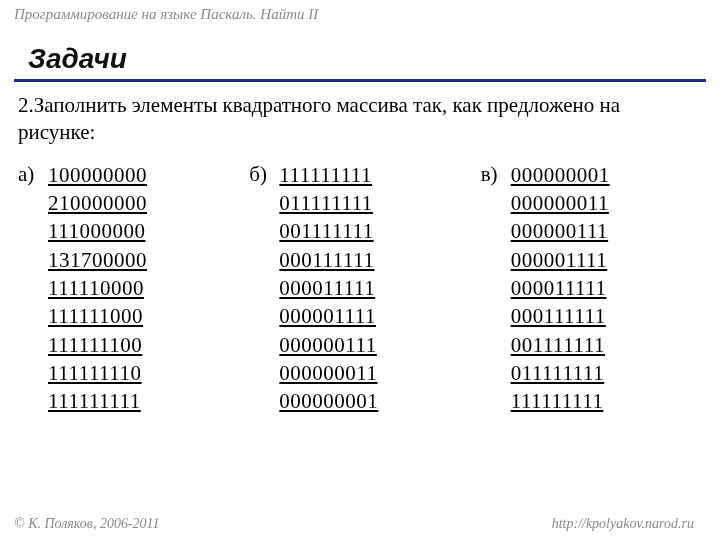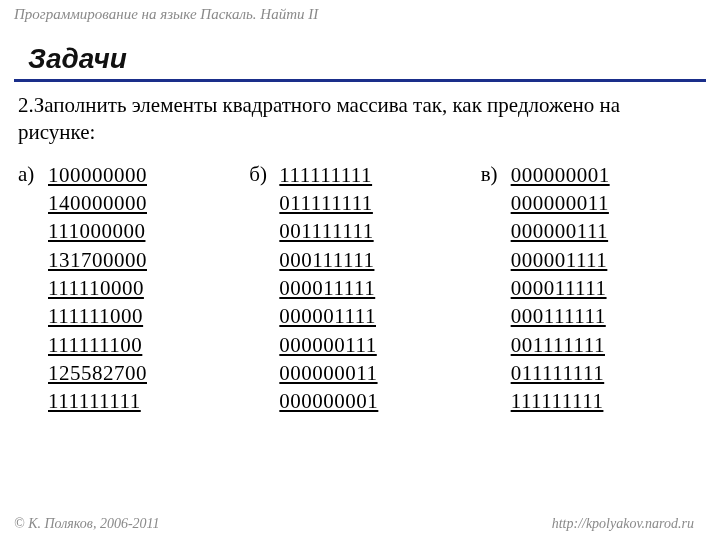--- a/index.html
+++ b/index.html
@@ -74,27 +74,27 @@
   <p>2.Заполнить элементы квадратного массива так, как предложено на рисунке:</p>
 
   <div class="matrices">
 
     <div class="mcol">
       <div class="mhead">
         <span class="mlabel">а)</span>
         <span class="mrow">100000000</span>
       </div>
       <div class="mrows">
-        <div class="mrow">140000000</div>
+        <div class="mrow">210000000</div>
         <div class="mrow">111000000</div>
         <div class="mrow">131700000</div>
         <div class="mrow">111110000</div>
         <div class="mrow">111111000</div>
         <div class="mrow">111111100</div>
-        <div class="mrow">125582700</div>
+        <div class="mrow">111111110</div>
         <div class="mrow">111111111</div>
       </div>
     </div>
 
     <div class="mcol">
       <div class="mhead">
         <span class="mlabel">б)</span>
         <span class="mrow">111111111</span>
       </div>
       <div class="mrows">

